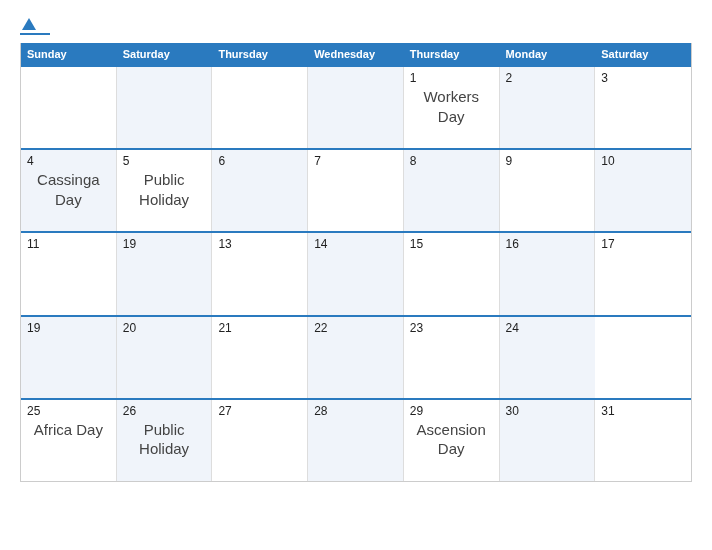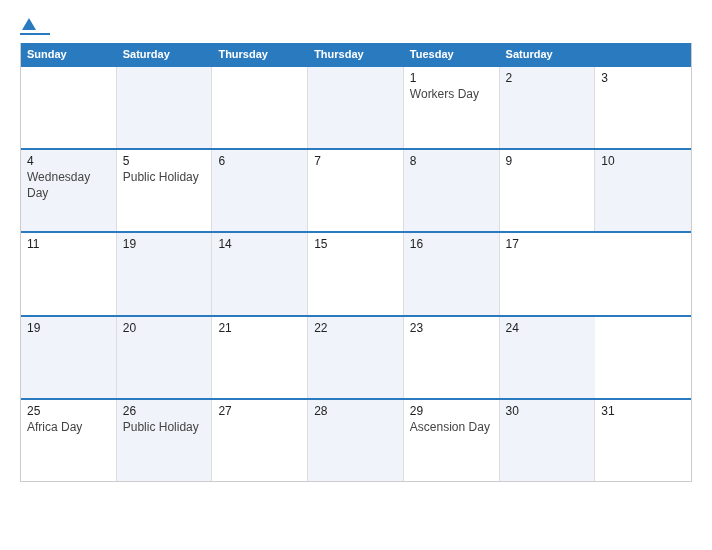--- a/index.html
+++ b/index.html
@@ -113,23 +113,24 @@
     .cal-cell.shaded {
       background: #f0f4fa;
     }
     .day-number {
       font-size: 12px;
       color: #222;
       font-weight: normal;
       margin-bottom: 2px;
     }
     .day-event {
-      font-size: 12px;
+      font-size: 15px;
       color: #444;
       line-height: 1.3;
+      text-align: center;
     }
     .empty-cell {
       background: #fff;
     }
   </style>
 </head>
 <body>
 
 <div class="page">
 
@@ -152,22 +153,23 @@
 
     <div class="country"></div>
   </div>
 
   <div class="calendar">
 
     <div class="cal-header">
     <div class="cal-header-cell">Sunday</div>
         <div class="cal-header-cell">Saturday</div>
         <div class="cal-header-cell">Thursday</div>
+        <div class="cal-header-cell">Wednesday</div>
         <div class="cal-header-cell">Thursday</div>
-        <div class="cal-header-cell">Tuesday</div>
+        <div class="cal-header-cell">Monday</div>
         <div class="cal-header-cell">Saturday</div>
       </div>
 
     <div class="cal-body">
     <div class="cal-row">
           <div class="cal-cell empty-cell"></div>
           <div class="cal-cell shaded empty-cell"></div>
           <div class="cal-cell empty-cell"></div>
           <div class="cal-cell shaded empty-cell"></div>
           <div class="cal-cell">
@@ -177,21 +179,21 @@
           <div class="cal-cell shaded">
             <div class="day-number">2</div>
           </div>
           <div class="cal-cell">
             <div class="day-number">3</div>
           </div>
         </div>
         <div class="cal-row">
           <div class="cal-cell shaded">
             <div class="day-number">4</div>
-            <div class="day-event">Wednesday Day</div>
+            <div class="day-event">Cassinga Day</div>
           </div>
           <div class="cal-cell">
             <div class="day-number">5</div>
             <div class="day-event">Public Holiday</div>
           </div>
           <div class="cal-cell shaded">
             <div class="day-number">6</div>
           </div>
           <div class="cal-cell">
             <div class="day-number">7</div>
@@ -205,20 +207,23 @@
           <div class="cal-cell shaded">
             <div class="day-number">10</div>
           </div>
         </div>
         <div class="cal-row">
           <div class="cal-cell">
             <div class="day-number">11</div>
           </div>
           <div class="cal-cell shaded">
             <div class="day-number">19</div>
+          </div>
+          <div class="cal-cell">
+            <div class="day-number">13</div>
           </div>
           <div class="cal-cell shaded">
             <div class="day-number">14</div>
           </div>
           <div class="cal-cell">
             <div class="day-number">15</div>
           </div>
           <div class="cal-cell shaded">
             <div class="day-number">16</div>
           </div>

